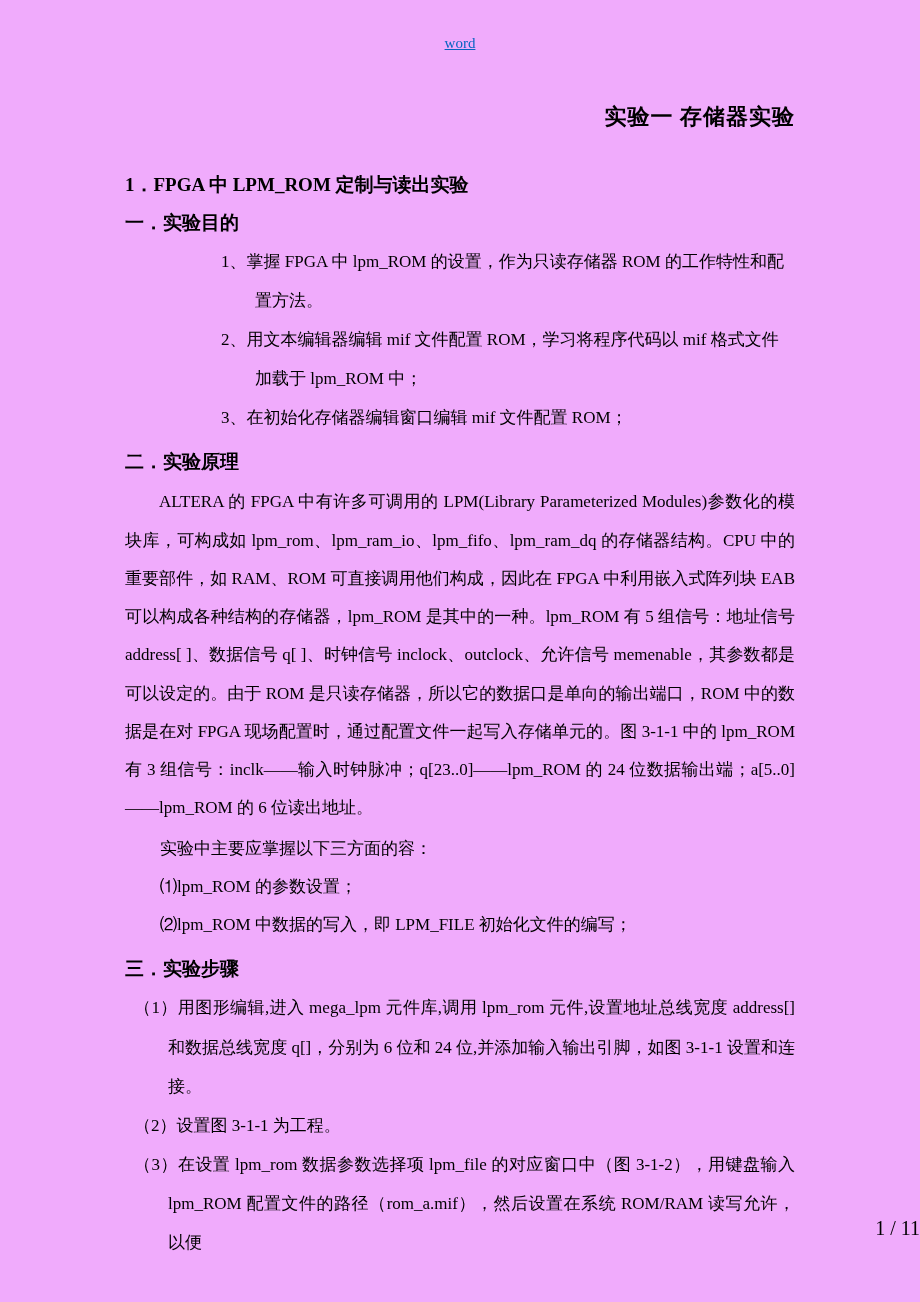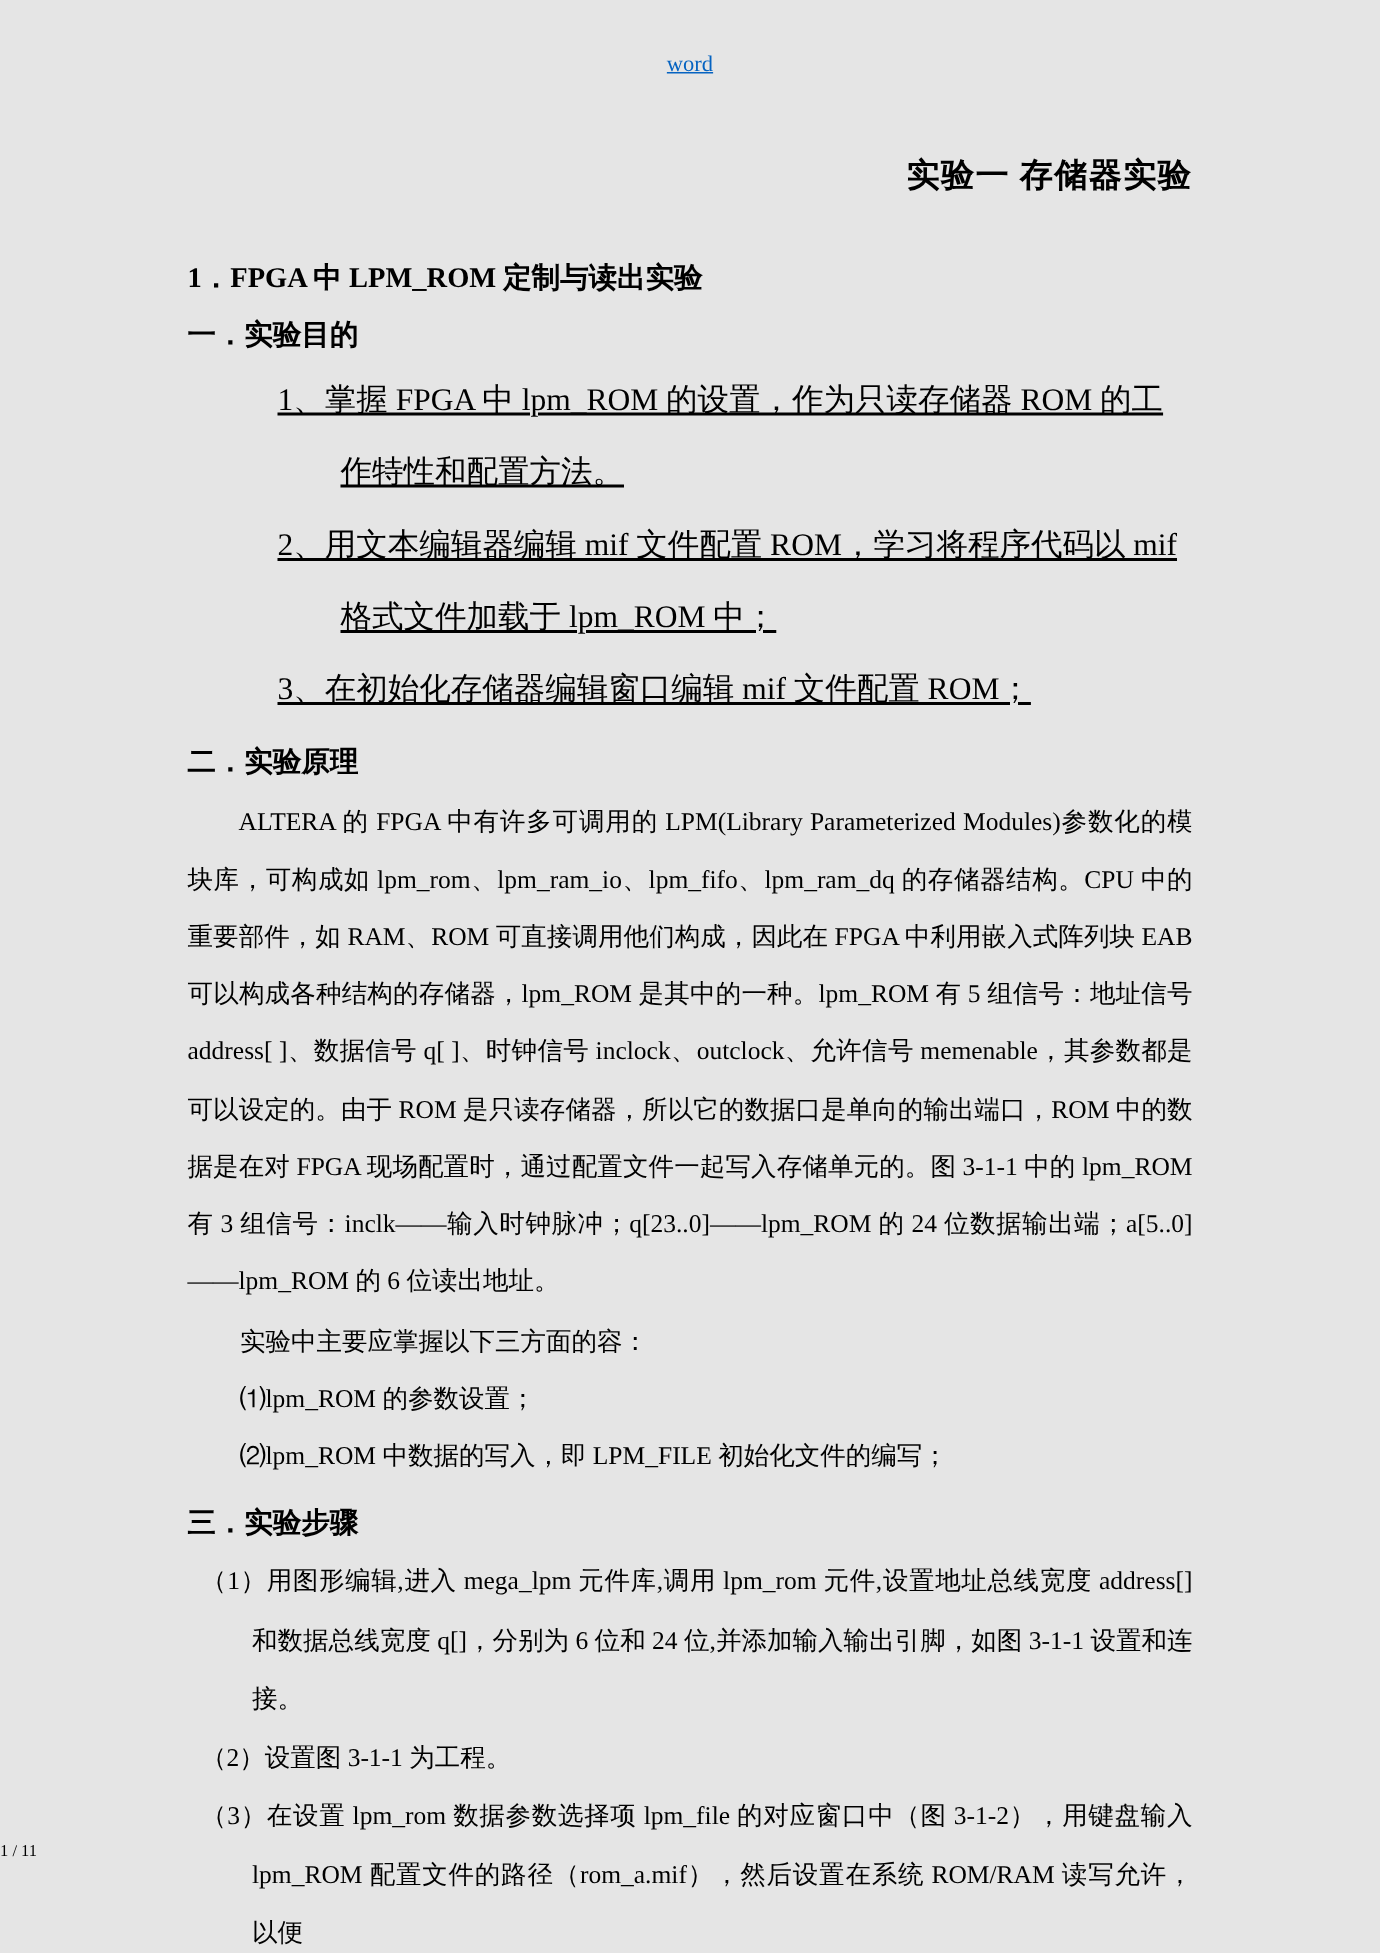--- a/index.html
+++ b/index.html
@@ -6,21 +6,21 @@
   html, body { background: #ffffff; }
   body {
     width: 920px;
     font-family: "Liberation Serif", "DejaVu Serif", serif;
     color: #000000;
   }
   .page {
     position: relative;
     width: 920px;
     height: 1302px;
-    background: #e5e5e5;
+    background: #f0abfc;
     overflow: hidden;
   }
   .doc-header {
     padding-top: 34px;
     text-align: center;
   }
   .word-link {
     font-size: 15px;
     color: #0563C1;
     text-decoration: underline;
@@ -43,26 +43,25 @@
   }
   .h-sub {
     margin-top: 12px;
     font-weight: bold;
     font-size: 19px;
   }
   .num-list {
     margin-top: 6px;
   }
   .num-item {
-    margin-left: 60px;
+    margin-left: 96px;
     padding-left: 2em;
     text-indent: -2em;
-    font-size: 21px;
+    font-size: 17px;
     line-height: 2.3;
-    text-decoration: underline;
   }
   .principle-para {
     margin-top: 8px;
     font-size: 17px;
     line-height: 2.25;
     text-align: justify;
     text-indent: 2em;
   }
   .principle-note {
     margin-top: 2px;
@@ -84,22 +83,22 @@
     text-indent: -2em;
     font-size: 17px;
     line-height: 2.3;
     text-align: justify;
   }
   .doc-footer {
     position: absolute;
     bottom: 62px;
     left: 0;
     width: 100%;
-    text-align: left;
-    font-size: 11px;
+    text-align: right;
+    font-size: 20px;
   }
 </style>
 </head>
 <body>
 
 <div class="page">
 
   <div class="doc-header">
     <a class="word-link">word</a>
   </div>

